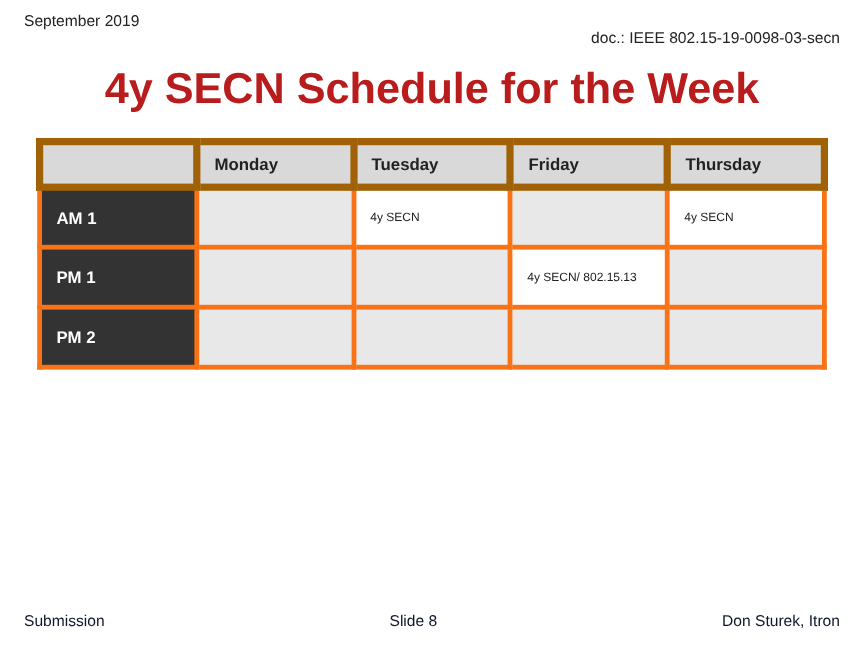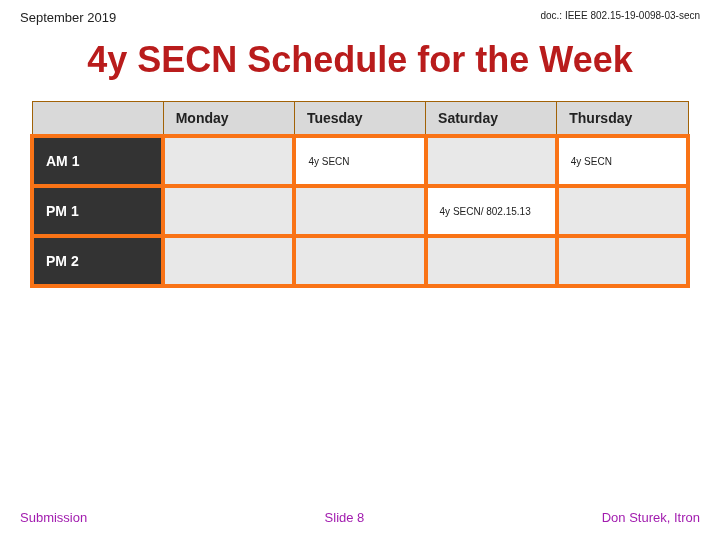--- a/index.html
+++ b/index.html
@@ -19,22 +19,23 @@
       padding: 10px 20px 4px 20px;
     }
 
     .header-left {
       font-size: 13px;
       font-weight: normal;
       color: #222;
     }
 
     .header-right {
-      font-size: 10px;
+      font-size: 13px;
       color: #222;
+      margin-top: 14px;
     }
 
     .title-section {
       text-align: center;
       padding: 10px 20px 20px 20px;
     }
 
     .main-title {
       font-size: 36px;
       font-weight: bold;
@@ -45,21 +46,21 @@
       padding: 0 30px;
     }
 
     table {
       width: 100%;
       border-collapse: collapse;
     }
 
     thead tr th {
       background: #d9d9d9;
-      border: 1px solid #a16207;
+      border: 6px solid #a16207;
       padding: 8px 12px;
       font-size: 14px;
       font-weight: bold;
       text-align: left;
       color: #222;
     }
 
     thead tr th.col-label {
       background: #d9d9d9;
       width: 20%;
@@ -107,21 +108,21 @@
 
     .footer {
       position: absolute;
       bottom: 15px;
       left: 0;
       right: 0;
       display: flex;
       justify-content: space-between;
       padding: 0 20px;
       font-size: 13px;
-      color: #a21caf;
+      color: #0f172a;
     }
   </style>
 </head>
 <body>
 
 <div class="header">
   <span class="header-left">September 2019</span>
   <span class="header-right">doc.: IEEE 802.15-19-0098-03-secn</span>
 </div>
 
@@ -129,21 +130,21 @@
   <h1 class="main-title">4y SECN Schedule for the Week</h1>
 </div>
 
 <div class="table-container">
   <table>
     <thead>
       <tr>
         <th class="col-label"></th>
         <th class="col-monday">Monday</th>
         <th class="col-tuesday">Tuesday</th>
-        <th class="col-wednesday">Saturday</th>
+        <th class="col-wednesday">Friday</th>
         <th class="col-thursday">Thursday</th>
       </tr>
     </thead>
     <tbody id="table-body">
     <tr>
           <td class="row-label">AM 1</td>
           <td class="cell-empty"></td>
           <td class="cell-content">4y SECN</td>
           <td class="cell-empty"></td>
           <td class="cell-content">4y SECN</td>

